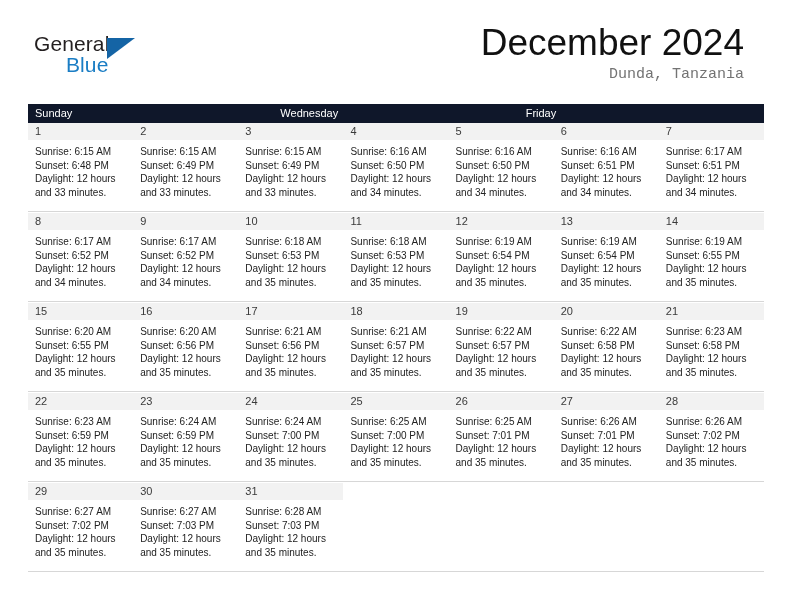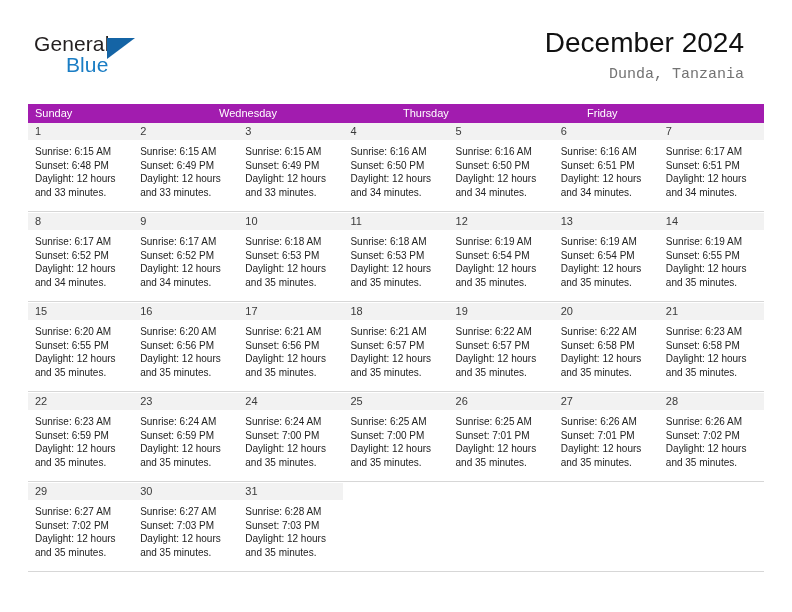--- a/index.html
+++ b/index.html
@@ -65,21 +65,21 @@
     border-bottom: 21px solid transparent;
   }
 
   .title-block {
     position: absolute;
     right: 8px;
     top: 0;
     text-align: right;
   }
   .cal-title {
-    font-size: 28px;
+    font-size: 37px;
     color: #111111;
     font-weight: normal;
     line-height: 34px;
     white-space: nowrap;
   }
   .cal-subtitle {
     font-size: 15px;
     color: #737373;
     line-height: 22px;
     margin-top: 4px;
@@ -90,21 +90,21 @@
   
   .calendar {
     position: absolute;
     left: 28px;
     top: 104px;
     width: 736px;
   }
 
   .dow-row {
     display: flex;
-    background: #a21caf;
+    background: #0f172a;
     height: 19px;
   }
   .dow-cell {
     flex: 1 1 0;
     color: #ffffff;
     font-size: 11px;
     line-height: 19px;
     padding-left: 7px;
     box-sizing: border-box;
     white-space: nowrap;
@@ -172,21 +172,20 @@
       <div class="cal-title">December 2024</div>
       <div class="cal-subtitle">Dunda, Tanzania</div>
     </div>
 
   </div>
 
   <div class="calendar">
     <div class="dow-row">
         <div class="dow-cell">Sunday</div>
         <div class="dow-cell">Wednesday</div>
-        <div class="dow-cell">Thursday</div>
         <div class="dow-cell">Friday</div>
       </div>
     <div class="weeks">
         <div class="week-row first">
           <div class="day-cell">
             <div class="daynum-bar">
               <span class="daynum">1</span>
             </div>
             <div class="day-info">
               <div>Sunrise: 6:15 AM</div>

